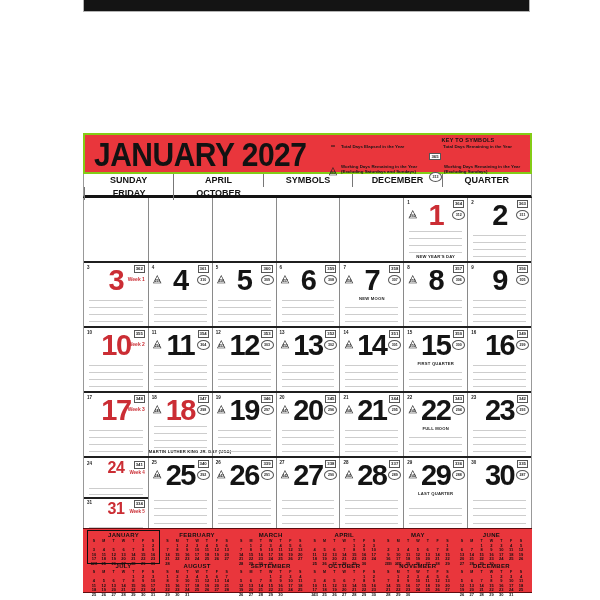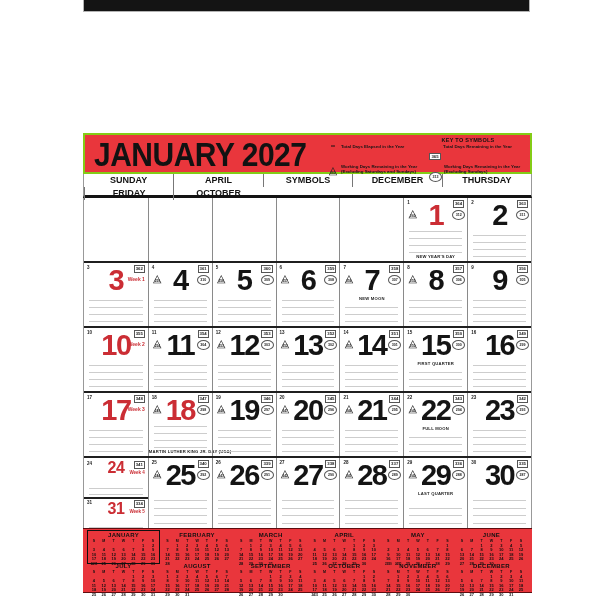--- a/index.html
+++ b/index.html
@@ -101,21 +101,21 @@
         </div>
       </div>
     </div>
   </div>
 
   <div class="dowrow">
       <div class="dow">SUNDAY</div>
       <div class="dow">APRIL</div>
       <div class="dow">SYMBOLS</div>
       <div class="dow">DECEMBER</div>
-      <div class="dow">THURSDAY</div>
+      <div class="dow">QUARTER</div>
       <div class="dow">FRIDAY</div>
       <div class="dow">OCTOBER</div>
     </div>
 
   <div class="grid">
       <div class="weekrow h65">
         <div class="cell"></div>
         <div class="cell"></div>
         <div class="cell"></div>
         <div class="cell"></div>

